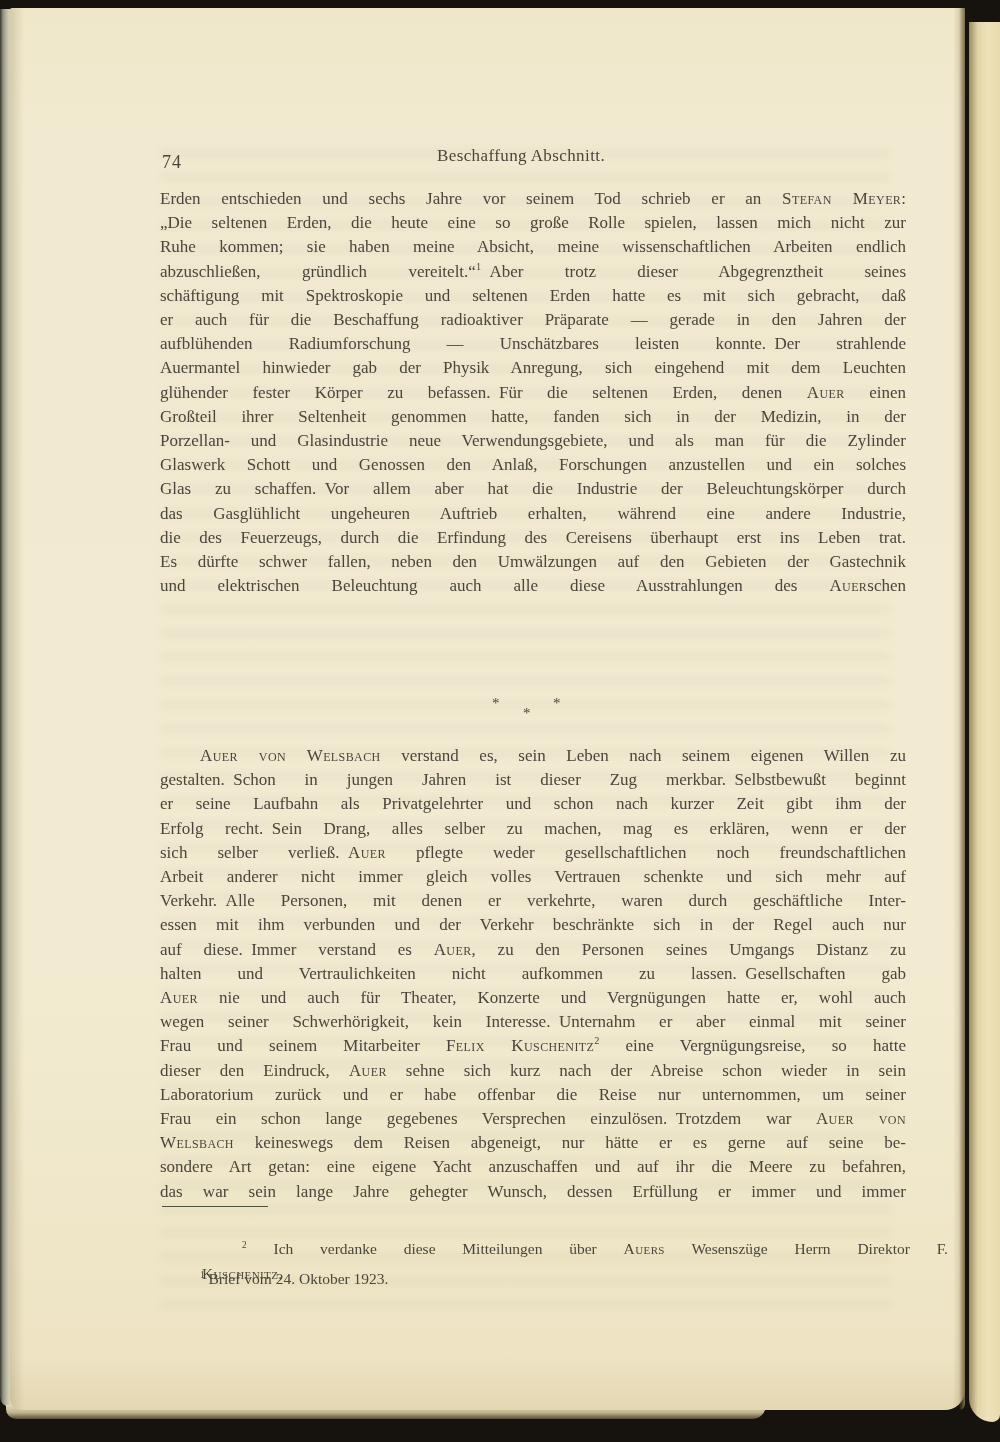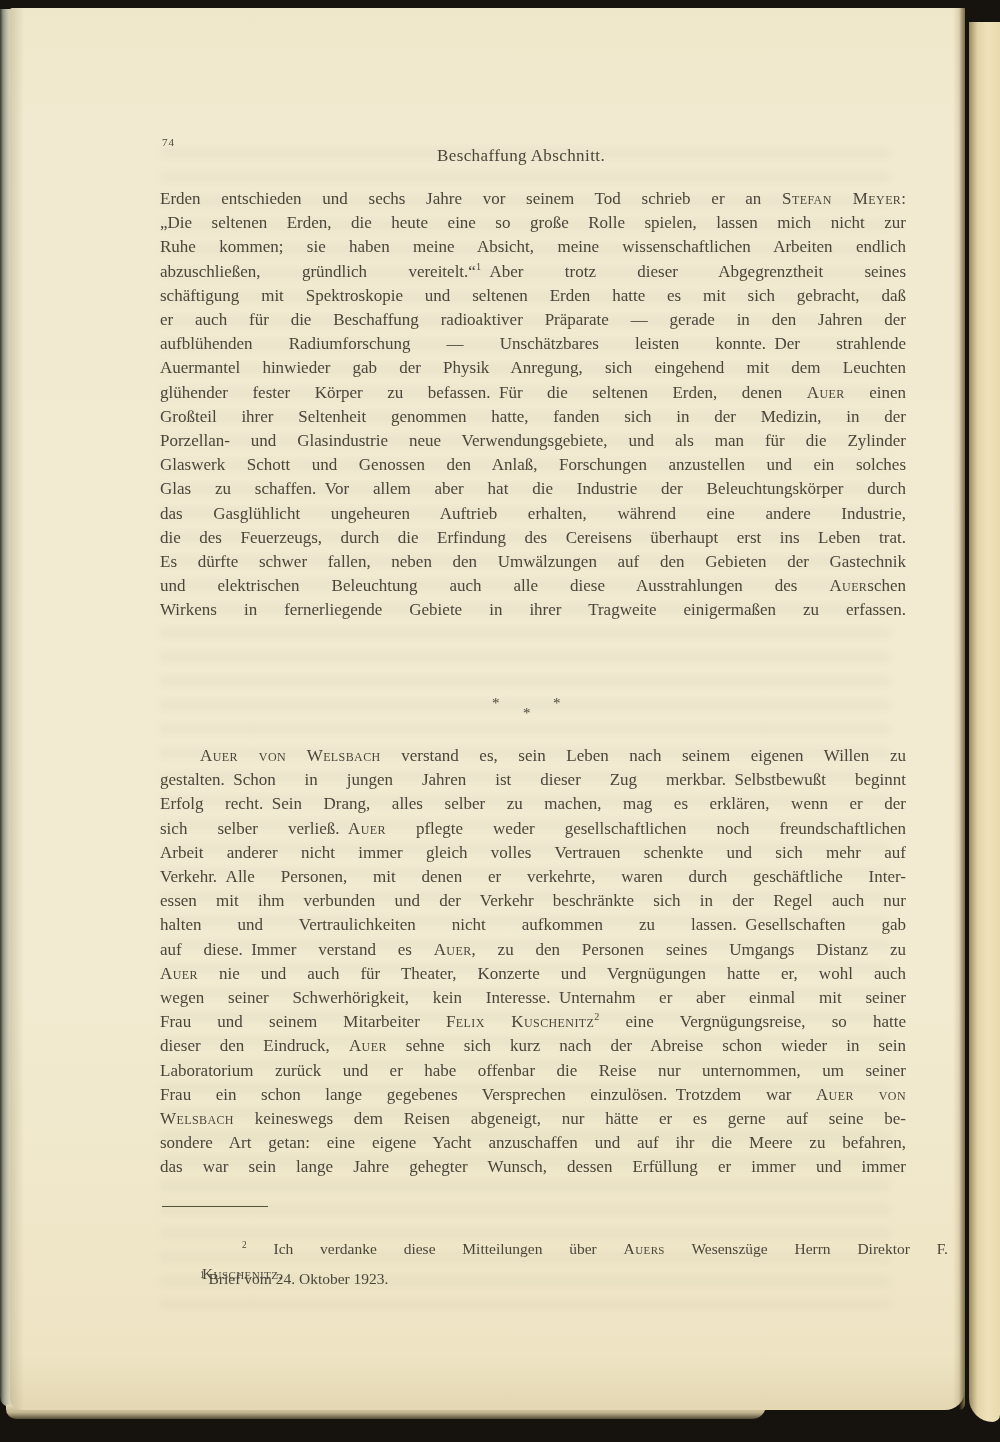--- a/index.html
+++ b/index.html
@@ -50,22 +50,22 @@
     background:repeating-linear-gradient(180deg, rgba(120,130,100,0.05) 0 10px, rgba(120,130,100,0) 10px 24px);
     filter:blur(3px);
     pointer-events:none;
   }
 
   .text-block {
     position:absolute; left:150px; top:0; width:746px;
     color:#4a463c;
   }
   .pageno {
-    position:absolute; left:2px; top:128px;
-    font-size:11px; letter-spacing:1px;
+    position:absolute; left:2px; top:144px;
+    font-size:18px; letter-spacing:1px;
   }
   .runhead {
     position:absolute; left:0; top:138px; width:722px;
     text-align:center; font-size:17px; letter-spacing:0.4px;
   }
   .para { position:absolute; left:0; width:746px; font-size:17px; line-height:24.2px; }
   .para1 { top:179px; }
   .para2 { top:736px; }
   .line { text-align:justify; text-align-last:justify; white-space:normal; }
   .line.no-just { text-align:left; text-align-last:left; }
@@ -114,39 +114,39 @@
           <div class="line"><span>Auermantel hinwieder gab der Physik Anregung, sich eingehend mit dem Leuchten</span></div>
           <div class="line"><span>glühender fester Körper zu befassen. Für die seltenen Erden, denen </span><span class="sc">Auer</span><span> einen</span></div>
           <div class="line"><span>Großteil ihrer Seltenheit genommen hatte, fanden sich in der Medizin, in der</span></div>
           <div class="line"><span>Porzellan- und Glasindustrie neue Verwendungsgebiete, und als man für die Zylinder</span></div>
           <div class="line"><span>Glaswerk Schott und Genossen den Anlaß, Forschungen anzustellen und ein solches</span></div>
           <div class="line"><span>Glas zu schaffen. Vor allem aber hat die Industrie der Beleuchtungskörper durch</span></div>
           <div class="line"><span>das Gasglühlicht ungeheuren Auftrieb erhalten, während eine andere Industrie,</span></div>
           <div class="line"><span>die des Feuerzeugs, durch die Erfindung des Cereisens überhaupt erst ins Leben trat.</span></div>
           <div class="line"><span>Es dürfte schwer fallen, neben den Umwälzungen auf den Gebieten der Gastechnik</span></div>
           <div class="line"><span>und elektrischen Beleuchtung auch alle diese Ausstrahlungen des </span><span class="sc">Auer</span><span>schen</span></div>
-          <div class="line"><span>Wirkens in fernerliegende Gebiete in ihrer Tragweite einigermaßen zu erfassen.</span></div>
         </div>
 
       <div class="sep">
         <span class="st s1">*</span>
         <span class="st s2">*</span>
         <span class="st s3">*</span>
       </div>
 
       <div class="para para2">
           <div class="line indent"><span class="sc">Auer von Welsbach</span><span> verstand es, sein Leben nach seinem eigenen Willen zu</span></div>
           <div class="line"><span>gestalten. Schon in jungen Jahren ist dieser Zug merkbar. Selbstbewußt beginnt</span></div>
+          <div class="line"><span>er seine Laufbahn als Privatgelehrter und schon nach kurzer Zeit gibt ihm der</span></div>
           <div class="line"><span>Erfolg recht. Sein Drang, alles selber zu machen, mag es erklären, wenn er der</span></div>
           <div class="line"><span>sich selber verließ. </span><span class="sc">Auer</span><span> pflegte weder gesellschaftlichen noch freundschaftlichen</span></div>
           <div class="line"><span>Arbeit anderer nicht immer gleich volles Vertrauen schenkte und sich mehr auf</span></div>
           <div class="line"><span>Verkehr. Alle Personen, mit denen er verkehrte, waren durch geschäftliche Inter-</span></div>
           <div class="line"><span>essen mit ihm verbunden und der Verkehr beschränkte sich in der Regel auch nur</span></div>
+          <div class="line"><span>auf diese. Immer verstand es </span><span class="sc">Auer</span><span>, zu den Personen seines Umgangs Distanz zu</span></div>
           <div class="line"><span>halten und Vertraulichkeiten nicht aufkommen zu lassen. Gesellschaften gab</span></div>
-          <div class="line"><span>auf diese. Immer verstand es </span><span class="sc">Auer</span><span>, zu den Personen seines Umgangs Distanz zu</span></div>
           <div class="line"><span class="sc">Auer</span><span> nie und auch für Theater, Konzerte und Vergnügungen hatte er, wohl auch</span></div>
           <div class="line"><span>wegen seiner Schwerhörigkeit, kein Interesse. Unternahm er aber einmal mit seiner</span></div>
           <div class="line"><span>Frau und seinem Mitarbeiter </span><span class="sc">Felix Kuschenitz</span><sup>2</sup><span> eine Vergnügungsreise, so hatte</span></div>
           <div class="line"><span>dieser den Eindruck, </span><span class="sc">Auer</span><span> sehne sich kurz nach der Abreise schon wieder in sein</span></div>
           <div class="line"><span>Laboratorium zurück und er habe offenbar die Reise nur unternommen, um seiner</span></div>
           <div class="line"><span>Frau ein schon lange gegebenes Versprechen einzulösen. Trotzdem war </span><span class="sc">Auer von</span></div>
           <div class="line"><span class="sc">Welsbach</span><span> keineswegs dem Reisen abgeneigt, nur hätte er es gerne auf seine be-</span></div>
           <div class="line"><span>sondere Art getan: eine eigene Yacht anzuschaffen und auf ihr die Meere zu befahren,</span></div>
           <div class="line"><span>das war sein lange Jahre gehegter Wunsch, dessen Erfüllung er immer und immer</span></div>
         </div>

